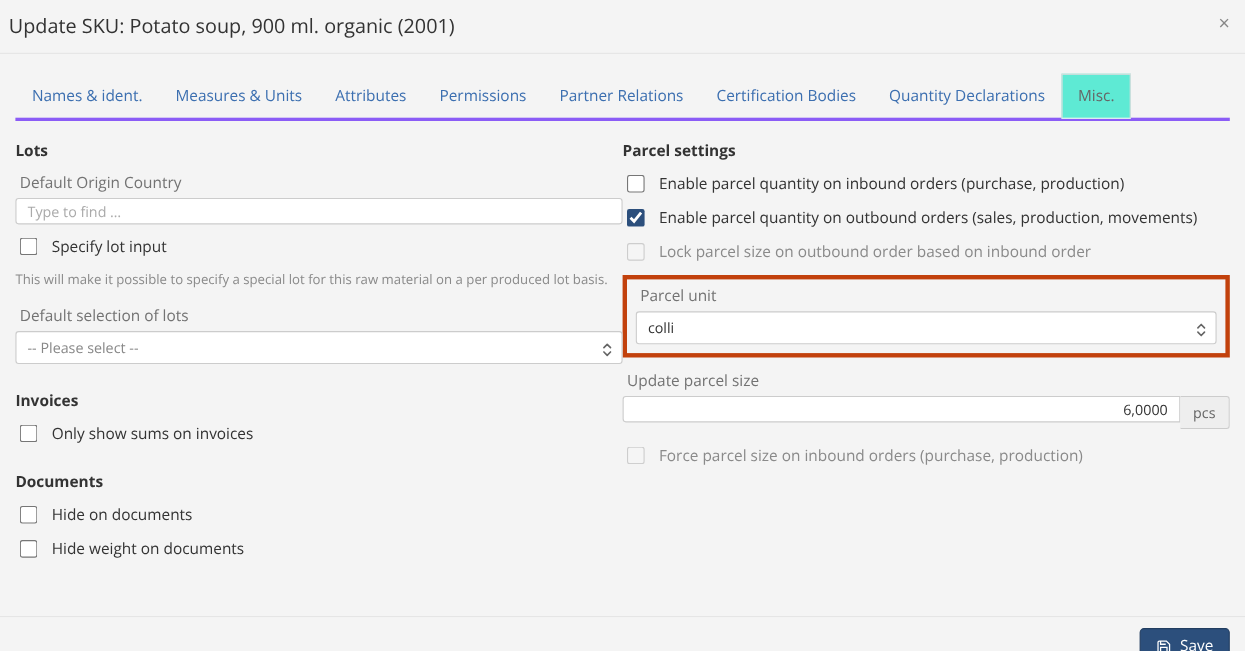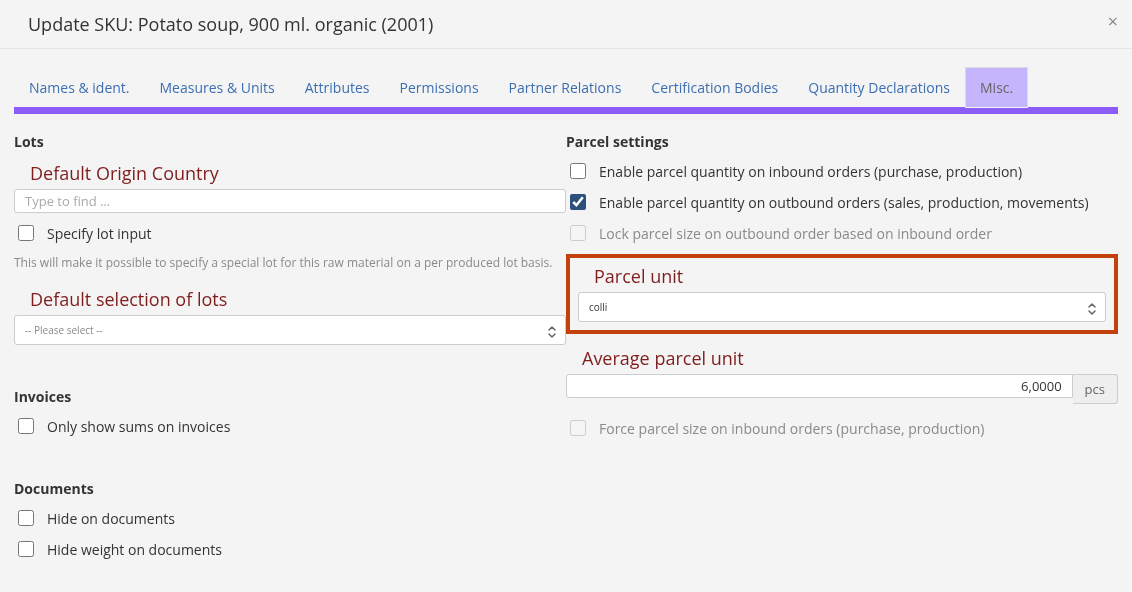--- a/index.html
+++ b/index.html
@@ -1,42 +1,42 @@
 <!DOCTYPE html>
 <html><head>
 <meta charset="utf-8">
 <style>
   *{box-sizing:border-box;font-family:"Segoe UI","Open Sans",Arial,sans-serif}
   body{margin:0;background:#f4f4f4;color:#333;font-size:14px;width:1132px}
   
   .modal-header{display:flex;justify-content:space-between;align-items:flex-start;
-    padding:12px 14px 12px 28px;border-bottom:1px solid #e5e5e5}
+    padding:12px 14px 12px 8px;border-bottom:1px solid #e5e5e5}
   .modal-header h1{margin:0;font-size:18px;font-weight:400;color:#333}
   .close-x{font-size:18px;color:#888;cursor:pointer;line-height:1}
   
   .tab-wrap{padding:0 14px}
-  .tabs{display:flex;margin:18px 0 0;border-bottom:7px solid #8b5cf6;align-items:flex-start}
+  .tabs{display:flex;margin:18px 0 0;border-bottom:3px solid #8b5cf6;align-items:flex-start}
   .tab{padding:10px 14px;color:#3c6fb0;cursor:pointer;font-size:14px;white-space:nowrap;
     border:1px solid transparent;margin-bottom:-1px}
-  .tab.active{color:#666;background:#c4b5fd;border:1px solid #ddd;border-bottom-color:#f4f4f4}
+  .tab.active{color:#666;background:#5eead4;border:1px solid #ddd;border-bottom-color:#f4f4f4}
   
   .body{display:flex;padding:18px 14px 40px;gap:0}
   .col{flex:1;min-width:0}
   h3.section{margin:0 0 10px;font-size:14px;font-weight:700;color:#333}
-  h3.section.mt{margin-top:42px}
-  label.field-label{display:block;margin:10px 16px 4px;font-size:18px;color:#7f1d1d}
+  h3.section.mt{margin-top:24px}
+  label.field-label{display:block;margin:10px 4px 4px;font-size:14px;color:#737373}
   .help{font-size:12px;color:#8a8a8a;margin-top:4px}
   .disabled-label{color:#8a8a8a}
   
   input[type=text]{width:100%;height:24px;border:1px solid #ccc;border-radius:3px;
     background:#fff;padding:0 10px;font-size:13px;color:#333}
   input[type=text]::placeholder{color:#aaa}
   input.num{text-align:right}
   .select{position:relative;width:100%;height:30px;border:1px solid #ccc;border-radius:3px;
-    background:#fff;padding:0 26px 0 10px;font-size:10px;color:#333;line-height:28px;cursor:pointer}
+    background:#fff;padding:0 26px 0 10px;font-size:13px;color:#333;line-height:28px;cursor:pointer}
   .select .caret{position:absolute;right:8px;top:5px;color:#666;font-size:13px}
   .select.placeholder{color:#888}
   
   .check-row{display:flex;align-items:flex-end;gap:10px;margin:10px 0}
   .check-row input[type=checkbox]{width:16px;height:16px;margin-top:2px;accent-color:#2c4f7c;cursor:pointer}
   .check-row input[type=checkbox][disabled]{cursor:default}
   .check-row span{line-height:20px}
   
   .highlight{border:4px solid #c2410c;padding:6px 8px 8px;margin-top:6px}
   .highlight label.field-label{margin-top:0}
@@ -136,21 +136,21 @@
       <div class="select">
         <span>colli</span>
         <span class="caret">
           <svg width="10" height="16" viewBox="0 0 10 16">
               <path d="M2 6 L5 3 L8 6 M2 10 L5 13 L8 10" stroke="#666" stroke-width="1.5" fill="none" stroke-linecap="round" stroke-linejoin="round"></path>
             </svg>
         </span>
       </div>
     </div>
 
-    <label class="field-label" style="margin-top:12px">Average parcel unit</label>
+    <label class="field-label" style="margin-top:12px">Update parcel size</label>
     <div class="input-group">
       <input type="text" class="num" value="6,0000" style="">
       <span class="addon">pcs</span>
     </div>
 
     <div class="check-row" style="margin-top:14px">
       <input type="checkbox" disabled="" style="">
       <span class="disabled-label">Force parcel size on inbound orders (purchase, production)</span>
     </div>
   </div>

